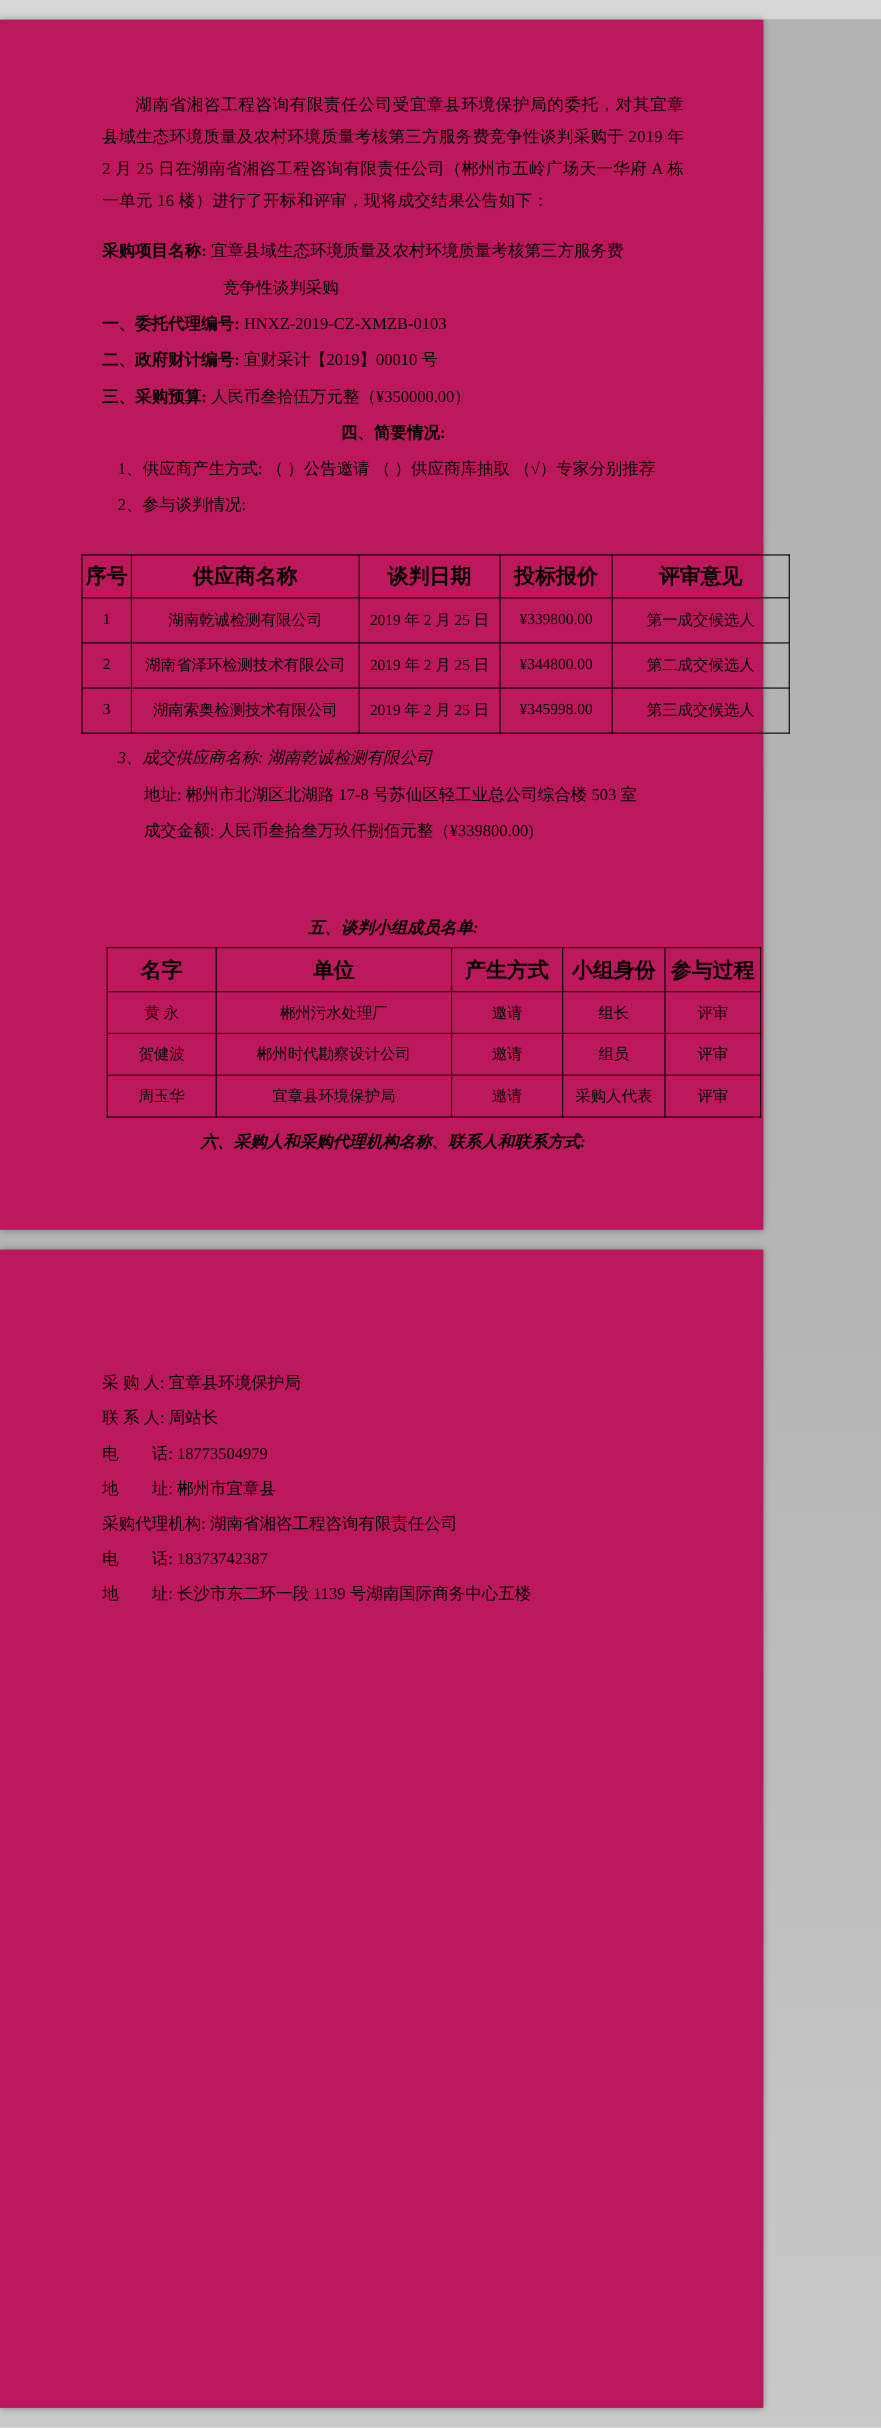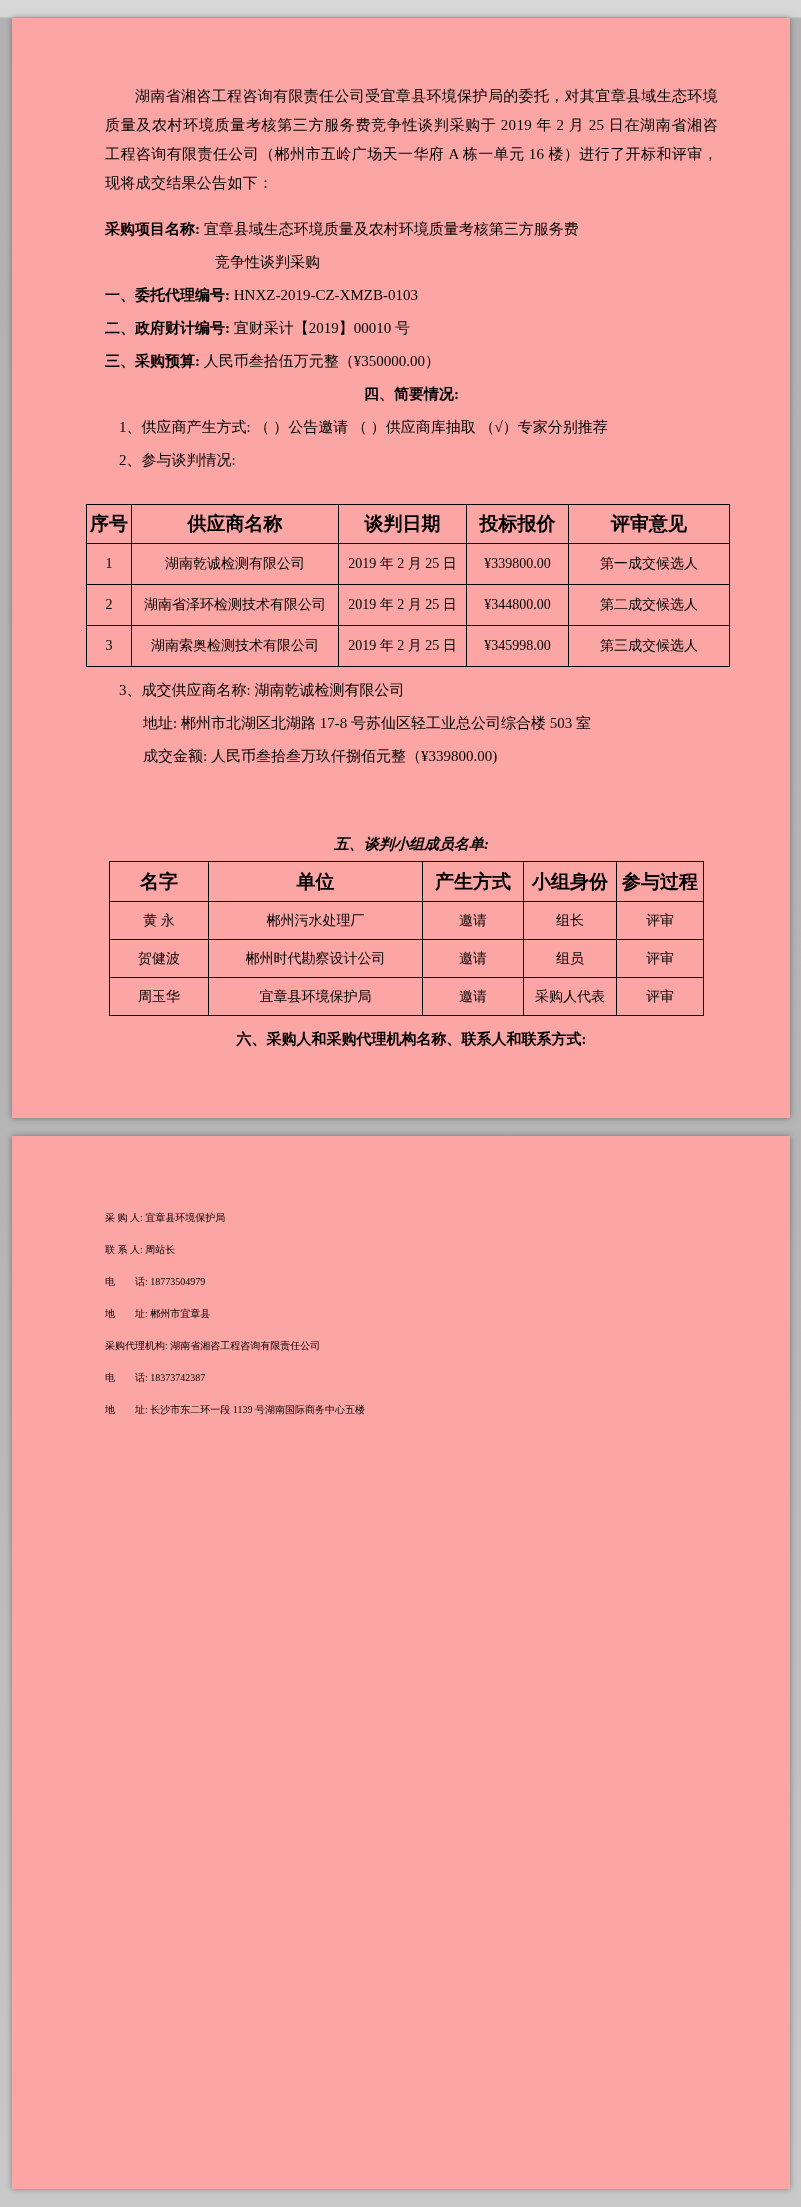--- a/index.html
+++ b/index.html
@@ -3,21 +3,21 @@
 <meta charset="utf-8">
 <style>
   html,body{margin:0;padding:0;}
   body{
     width:801px;height:2207px;position:relative;overflow:hidden;
     background:linear-gradient(180deg,#d7d7d7 0px,#d6d6d6 17px,#b2b2b2 18px,#b5b5b5 55%,#c9c9c9 100%);
     font-family:"Liberation Serif","DejaVu Serif",serif;
     color:#000;
   }
   .page{
-    position:absolute;left:12px;width:778px;background:#fca5a5;
+    position:absolute;left:0;width:694px;background:#be185d;
     box-shadow:0 0 6px rgba(0,0,0,0.38);
   }
   #page1{top:18px;height:1100px;}
   #page2{top:1136px;height:1053px;}
   .content{margin:0 72px 0 93px;font-size:15px;}
   .intro{
     margin-top:64px;line-height:29px;text-indent:2em;text-align:justify;
     letter-spacing:0.3px;
   }
   .line{height:33px;line-height:33px;white-space:nowrap;}
@@ -29,22 +29,22 @@
   th,td{border:1px solid #000;text-align:center;vertical-align:middle;
     font-size:14px;overflow:hidden;white-space:nowrap;padding:0 2px;box-sizing:border-box;}
   th{font-weight:bold;font-size:19px;}
   #table1{margin:27px 0 0 -19px;width:643px;}
   #table1 th{height:39px;}
   #table1 td{height:41px;}
   #table2{margin:0 0 0 4px;width:594px;}
   #table2 th{height:40px;}
   #table2 td{height:38px;}
   .sect5{margin-top:55px;font-style:italic;}
-  .after-table{margin-top:7px;}
-  .p2content{padding-top:66px;margin-left:93px;font-size:10px;}
+  .after-table{margin-top:7px;font-style:italic;}
+  .p2content{padding-top:106px;margin-left:93px;font-size:15px;}
   .p2line{height:32px;line-height:32px;white-space:nowrap;}
 </style>
 </head>
 <body>
 
 <div class="page" id="page1">
   <div class="content">
     <p class="intro">湖南省湘咨工程咨询有限责任公司受宜章县环境保护局的委托，对其宜章县域生态环境质量及农村环境质量考核第三方服务费竞争性谈判采购于 2019 年 2 月 25 日在湖南省湘咨工程咨询有限责任公司（郴州市五岭广场天一华府 A 栋一单元 16 楼）进行了开标和评审，现将成交结果公告如下：</p>
 
     <div class="line">

